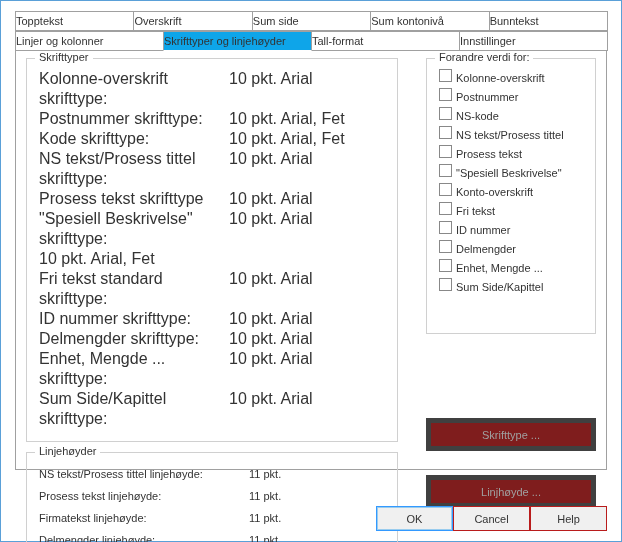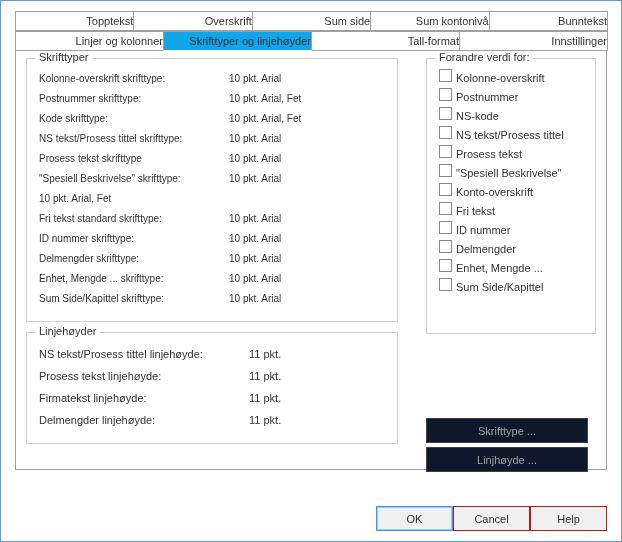--- a/index.html
+++ b/index.html
@@ -4,35 +4,35 @@
 <style>
   html,body{margin:0;padding:0;font-family:"Segoe UI",Tahoma,sans-serif;font-size:12px;color:#333;background:#fff}
   .window{width:622px;height:542px;border:1px solid #5aa0d8;box-sizing:border-box;position:relative;background:#fff}
   .titlebar{height:28px;background:#fff;display:flex;align-items:center;justify-content:center;color:#555;position:relative}
   .titlebar .title{font-size:12px}
   .close-btn{position:absolute;right:0;top:0;width:45px;height:20px;background:#c75050;display:flex;align-items:center;justify-content:center;cursor:pointer}
   .close-btn svg{width:10px;height:10px}
   .body{padding:10px 14px 0 14px}
   .tabs{display:flex;flex-wrap:wrap}
   .tabrow{display:flex;width:100%}
-  .tab{flex:1;text-align:right;border:1px solid #a0a0a0;background:#fff;padding:3px 0;margin-right:-1px;cursor:pointer;font-size:11px}
+  .tab{flex:1;text-align:left;border:1px solid #a0a0a0;background:#fff;padding:3px 0;margin-right:-1px;cursor:pointer;font-size:11px}
   .tab.active{background:#0ea5e9;border-bottom:1px solid #fff;position:relative;z-index:2}
   .tabpanel{border:1px solid #a0a0a0;border-top:none;padding:8px 10px 14px 10px;margin-top:-1px;height:420px;box-sizing:border-box;display:flex;gap:28px}
   .left-col{flex:1}
   .right-col{width:170px}
   .group{border:1px solid #d0d0d0;padding:10px 12px 12px 12px;margin-bottom:10px;position:relative}
   .group-title{position:absolute;top:-8px;left:8px;background:#fff;padding:0 4px;font-size:11px}
-  .ft-row{display:flex;line-height:20px;font-size:10px}
+  .ft-row{display:flex;line-height:20px;font-size:16px}
   .ft-label{width:190px}
   .ft-value{}
   .lh-row{display:flex;line-height:22px;font-size:11px}
   .lh-label{width:210px}
   .chk-row{display:flex;line-height:19px;font-size:11px}
   .chk{width:13px;height:13px;border:1px solid #888;margin-right:4px;box-sizing:border-box}
-  .wide-btn{width:160px;height:23px;border:1px solid #404040;background:#0f172a;color:#a0a0a0;display:flex;align-items:center;justify-content:center;font-size:11px;margin-bottom:4px}
+  .wide-btn{width:160px;height:23px;border:5px solid #404040;background:#7f1d1d;color:#a0a0a0;display:flex;align-items:center;justify-content:center;font-size:11px;margin-bottom:24px}
   .bottom-btns{position:absolute;right:14px;bottom:10px;display:flex;gap:0}
   .dlg-btn{width:75px;height:23px;border:1px solid #b91c1c;background:#f0f0f0;display:flex;align-items:center;justify-content:center;cursor:pointer;font-size:11px}
   .dlg-btn.primary{border:1px solid #3399ff;box-shadow:0 0 0 1px #99ccee inset}
 </style>
 </head>
 <body>
 
 <div class="window">
 
   <div class="body">

